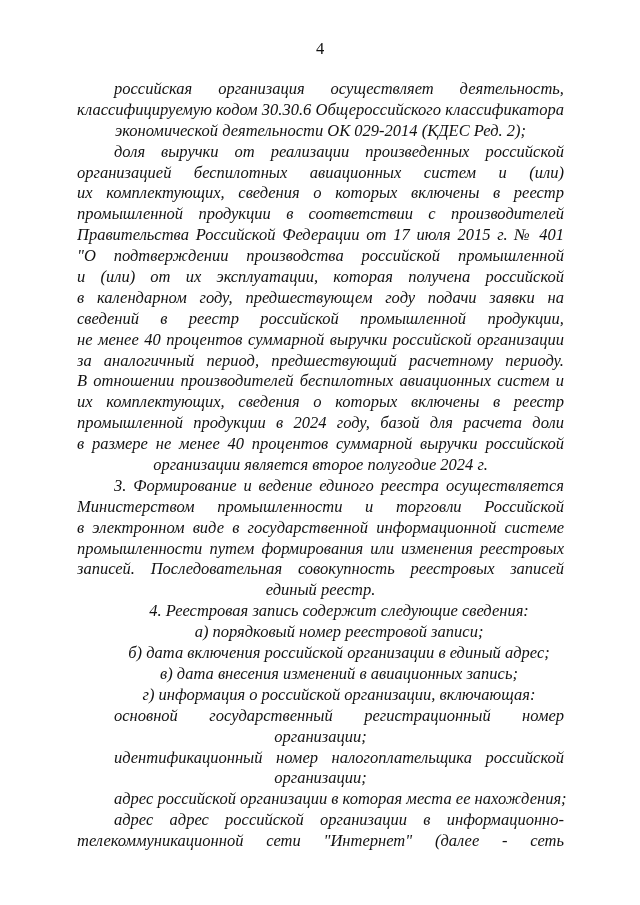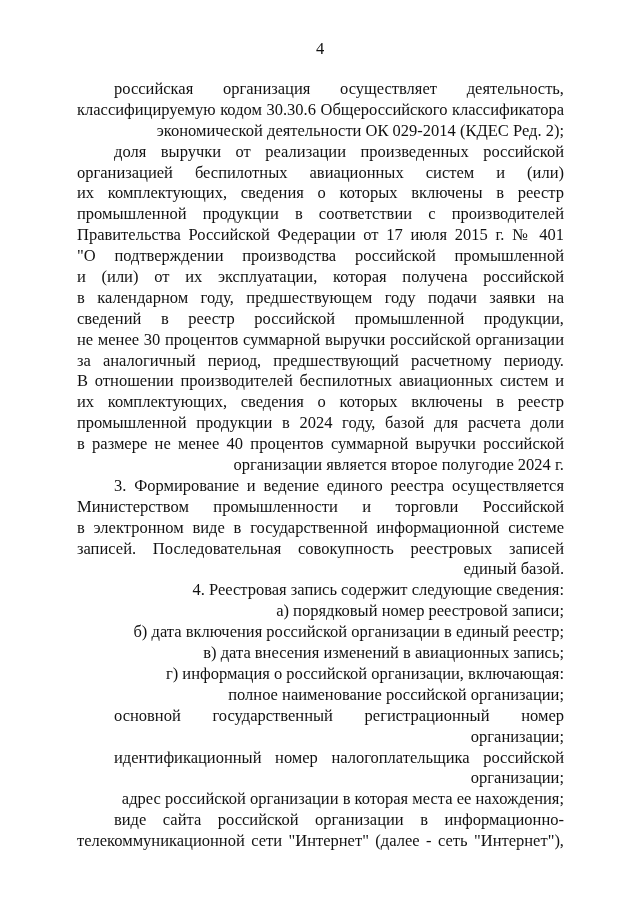--- a/index.html
+++ b/index.html
@@ -10,23 +10,23 @@
     font-family: "Liberation Serif", "DejaVu Serif", serif;
   }
   .page-number {
     position: absolute; top: 38px; left: 0; width: 640px; text-align: center;
     font-size: 16.5px; line-height: 21px;
   }
   .body-text {
     position: absolute; left: 77px; top: 79px; width: 487px;
     font-size: 16.5px; line-height: 20.9px;
   }
-  .line { display: block; white-space: nowrap; height: 20.9px; }
+  .line { display: block; white-space: nowrap; height: 20.9px; font-style: italic; }
   .line.j { text-align: justify; text-align-last: justify; white-space: normal; overflow: hidden; }
-  .line.l { text-align: right; }
+  .line.l { text-align: center; }
   .ind { padding-left: 37px; }
 </style>
 </head>
 <body>
 
 <div class="page">
   <div class="page-number">4</div>
 
   <div class="body-text">
 
@@ -39,65 +39,63 @@
     <div>
       <span class="line j ind">доля выручки от реализации произведенных российской</span>
       <span class="line j">организацией беспилотных авиационных систем и (или)</span>
       <span class="line j">их комплектующих, сведения о которых включены в реестр российской</span>
       <span class="line j">промышленной продукции в соответствии с производителей</span>
       <span class="line j">Правительства Российской Федерации от 17 июля 2015 г. № 401</span>
       <span class="line j">"О подтверждении производства российской промышленной продукции",</span>
       <span class="line j">и (или) от их эксплуатации, которая получена российской организацией</span>
       <span class="line j">в календарном году, предшествующем году подачи заявки на включение</span>
       <span class="line j">сведений в реестр российской промышленной продукции, составляет</span>
-      <span class="line j">не менее 30 процентов суммарной выручки российской организации</span>
+      <span class="line j">не менее 40 процентов суммарной выручки российской организации</span>
       <span class="line j">за аналогичный период, предшествующий расчетному периоду.</span>
       <span class="line j">В отношении производителей беспилотных авиационных систем и (или)</span>
       <span class="line j">их комплектующих, сведения о которых включены в реестр российской</span>
       <span class="line j">промышленной продукции в 2024 году, базой для расчета доли выручки</span>
       <span class="line j">в размере не менее 40 процентов суммарной выручки российской</span>
       <span class="line l">организации является второе полугодие 2024 г.</span>
     </div>
 
     <div>
       <span class="line j ind">3. Формирование и ведение единого реестра осуществляется</span>
       <span class="line j">Министерством промышленности и торговли Российской Федерации</span>
       <span class="line j">в электронном виде в государственной информационной системе</span>
+      <span class="line j">промышленности путем формирования или изменения реестровых</span>
       <span class="line j">записей. Последовательная совокупность реестровых записей образует</span>
-      <span class="line l">единый базой.</span>
+      <span class="line l">единый реестр.</span>
     </div>
 
     <div>
       <span class="line l ind">4. Реестровая запись содержит следующие сведения:</span>
     </div>
     <div>
       <span class="line l ind">а) порядковый номер реестровой записи;</span>
     </div>
     <div>
-      <span class="line l ind">б) дата включения российской организации в единый реестр;</span>
+      <span class="line l ind">б) дата включения российской организации в единый адрес;</span>
     </div>
     <div>
       <span class="line l ind">в) дата внесения изменений в авиационных запись;</span>
     </div>
     <div>
       <span class="line l ind">г) информация о российской организации, включающая:</span>
-    </div>
-    <div>
-      <span class="line l ind">полное наименование российской организации;</span>
     </div>
     <div>
       <span class="line j ind">основной государственный регистрационный номер российской</span>
       <span class="line l">организации;</span>
     </div>
     <div>
       <span class="line j ind">идентификационный номер налогоплательщика российской</span>
       <span class="line l">организации;</span>
     </div>
     <div>
       <span class="line l ind">адрес российской организации в которая места ее нахождения;</span>
     </div>
     <div>
-      <span class="line j ind">виде сайта российской организации в информационно-</span>
+      <span class="line j ind">адрес адрес российской организации в информационно-</span>
       <span class="line j">телекоммуникационной сети "Интернет" (далее - сеть "Интернет"),</span>
     </div>
 
   </div>
 </div>
 
 </body></html>

